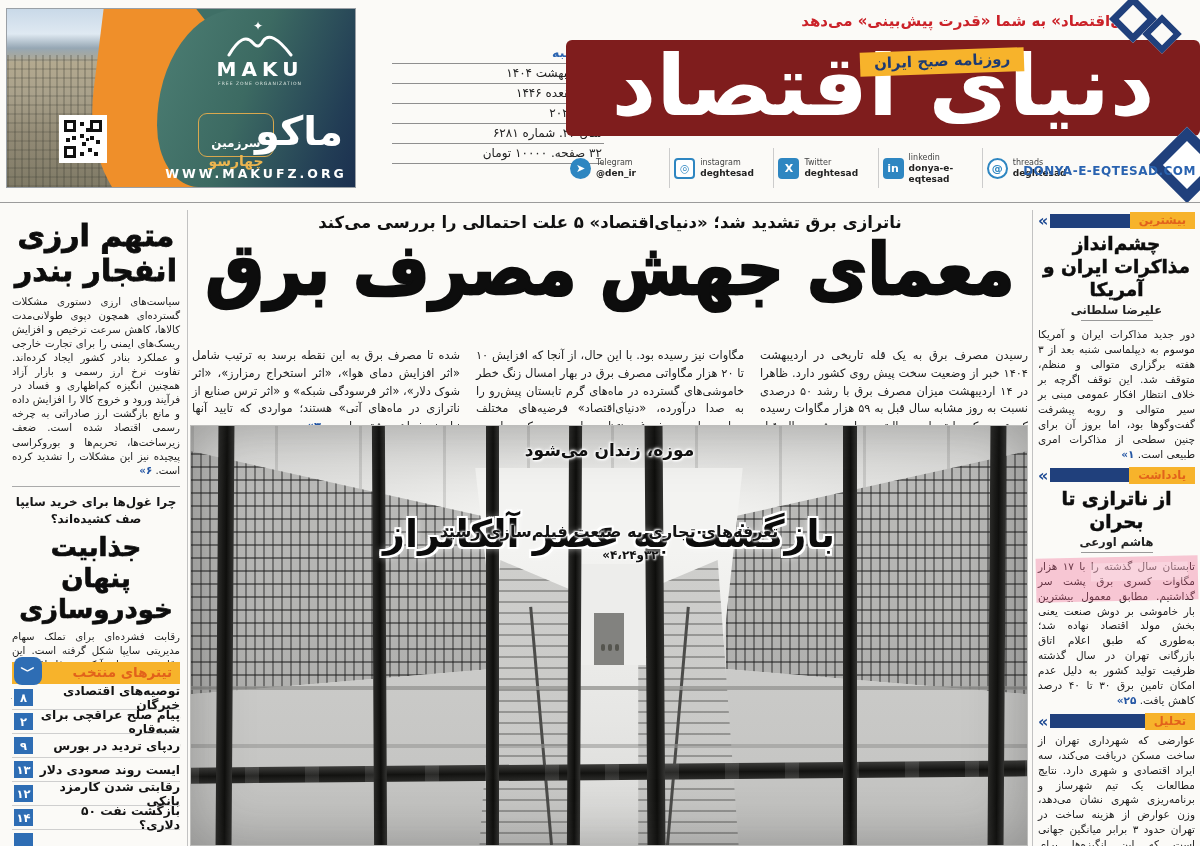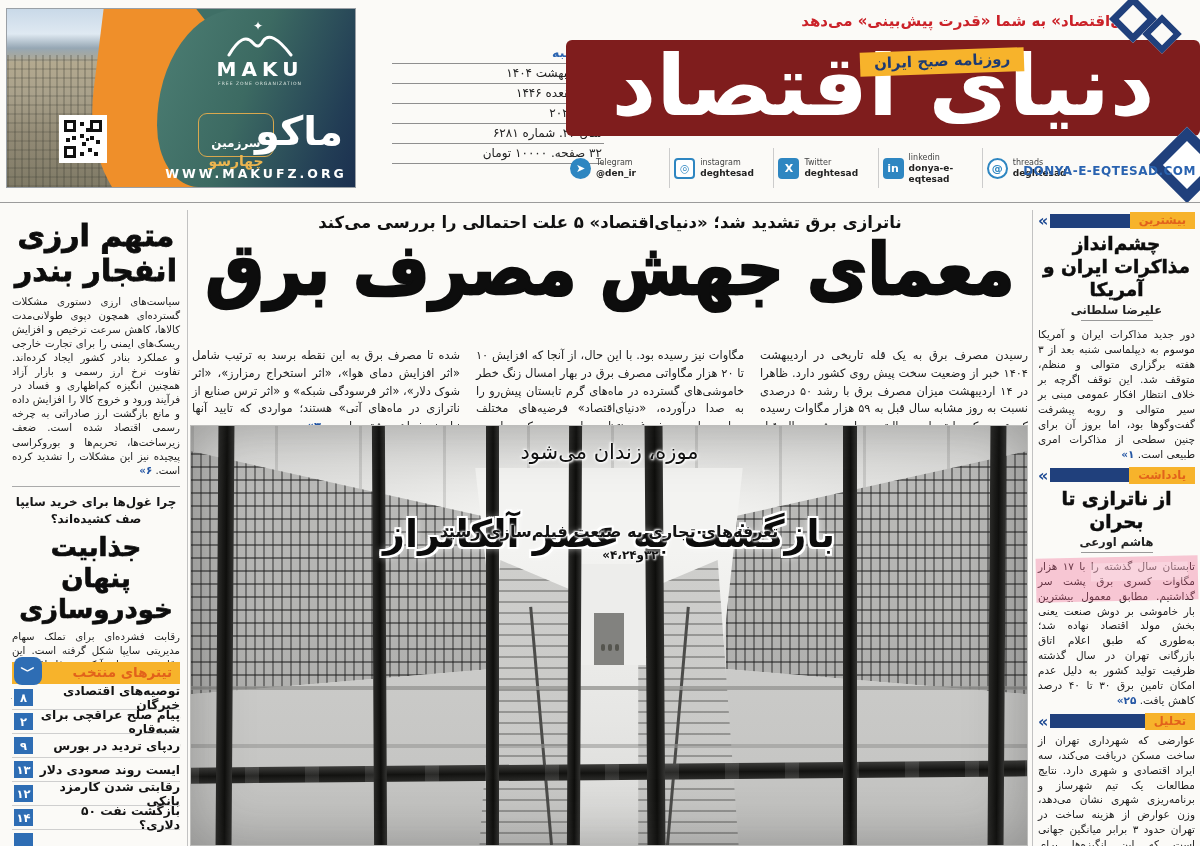--- a/index.html
+++ b/index.html
@@ -112,21 +112,21 @@
   .ph-people{position:absolute;left:49%;top:52%;display:flex;gap:3px;}
   .ph-people i{width:4px;height:7px;background:#55554f;border-radius:2px;display:block;}
   .ph-pipe{position:absolute;left:-6px;right:-6px;top:338px;height:16px;
     background:linear-gradient(180deg,#3c3c3a,#121210 55%,#2b2b29);transform:rotate(-.5deg);}
   .ph-pipe::after{content:"";position:absolute;inset:0;
     background:repeating-linear-gradient(90deg,rgba(255,255,255,.10) 0 14px,transparent 14px 60px);}
   .ph-bar{position:absolute;top:-5px;bottom:-5px;border-radius:2px;
     background:linear-gradient(90deg,#2b2b29,#0e0e0c 55%,#343432);}
   .ph-vign{position:absolute;inset:0;box-shadow:inset 0 0 60px rgba(40,40,40,.35);}
   .ph-kicker{position:absolute;left:1px;right:0;top:14px;text-align:center;direction:rtl;
-    font-size:21px;font-weight:normal;color:#101010;
+    font-size:17px;font-weight:bold;color:#101010;
     text-shadow:0 0 3px #fff,0 0 5px #fff,1px 1px 2px #fff,-1px -1px 2px #fff;}
   .ph-head{position:absolute;left:0;right:0;top:38px;text-align:center;direction:rtl;
     font-size:38px;font-weight:bold;color:#0c0c0c;
     text-shadow:-2px 0 #fff,2px 0 #fff,0 -2px #fff,0 2px #fff,-2px -2px #fff,2px 2px #fff,-2px 2px #fff,2px -2px #fff,0 0 8px #fff;margin-top:48px;}
   .ph-sub{position:absolute;left:0;right:0;top:96px;text-align:center;direction:rtl;
     font-size:16px;font-weight:bold;color:#141414;
     text-shadow:0 0 3px #fff,1px 1px 2px #fff,-1px -1px 2px #fff;}
   .ph-ref{position:absolute;left:0;right:0;top:122px;text-align:center;font-size:12px;font-weight:bold;color:#111;
     text-shadow:0 0 3px #fff,1px 1px 2px #fff;}
 

